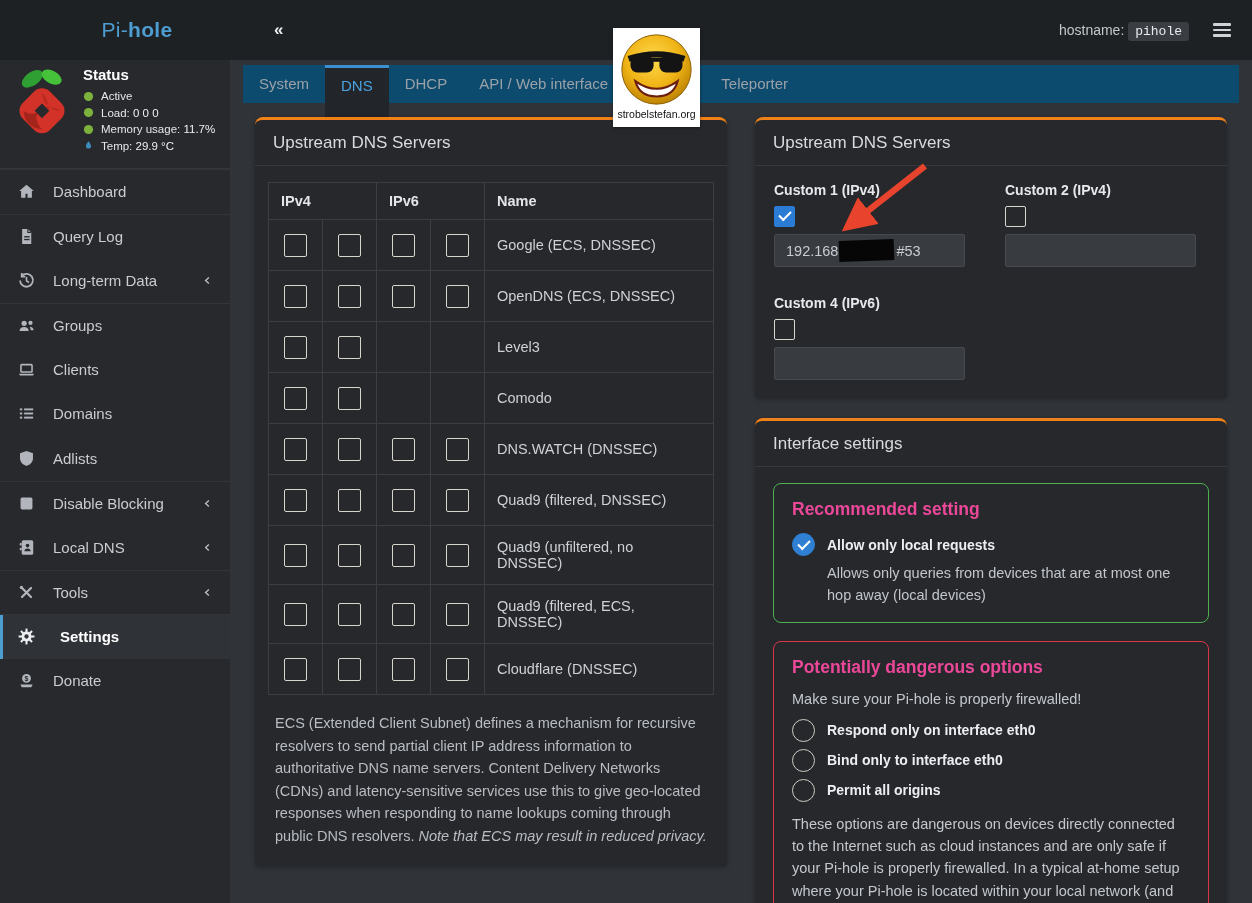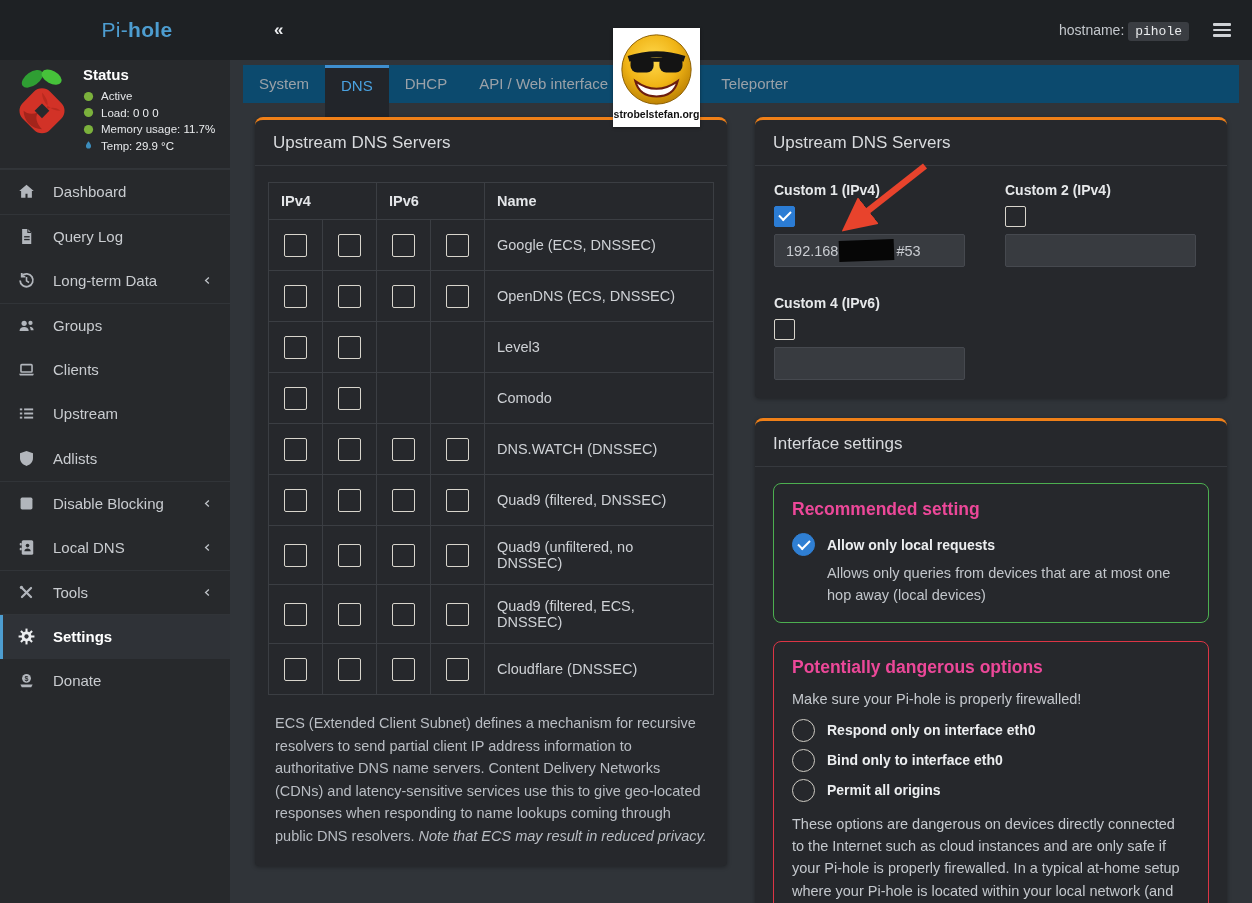--- a/index.html
+++ b/index.html
@@ -35,21 +35,21 @@
   .status-line .sval { color:#eef0f2; }
 
   .menu { }
   .menu-item { display:flex; align-items:center; height:44.5px; padding:0 16px 0 17px;
     color:#c9ccd0; font-size:15px; cursor:pointer;text-align:right; }
   .menu-item.divider { border-top:1px solid #313438; }
   .menu-item .micon { width:21px; margin-right:15px; color:#b2b6bc; flex:none; }
   .menu-item .micon svg { width:19px; height:19px; display:block; fill:currentColor; }
   .menu-item .chevron { margin-left:auto; color:#bfc3c8; }
   .menu-item .chevron svg { width:13px; height:13px; display:block; }
-  .menu-item.active { background:#2f3237; color:#ffffff; font-weight:bold; box-shadow:inset 3px 0 0 #4d9dd0; }
+  .menu-item.active { background:#2f3237; color:#ffffff; font-weight:bold; box-shadow:inset 3px 0 0 #4d9dd0;gap:7px; }
   .menu-item.active .micon { color:#eceef0; }
 
   
   .main { position:absolute; left:230px; top:50px; width:1022px; height:853px; }
   .tabbar { margin:15px 13px 0; background:#0c4a6e; display:flex; height:38px; align-items:flex-start; }
   .tab { padding:0 16px; line-height:38px; font-size:15px; color:#9aa1a8; cursor:pointer; }
   .tab.active { background:#22252a; color:#4aa2e0; border-top:3px solid #3e8fd0; line-height:35px; height:52px; }
 
   .content { display:flex; gap:28px; padding:14px 25px 0; align-items:flex-start; }
   .col { width:472px; flex:none; }
@@ -99,21 +99,21 @@
   .radio-desc { margin:1px 0 0 35px; color:#c2c6cb; font-size:14.5px; line-height:1.5; }
   .box-text { color:#c4c8cd; font-size:14.5px; margin:0 0 12px; }
   .box-note { color:#c4c8cd; font-size:14.5px; line-height:1.55; margin-top:11px; }
   .box-note b { color:#e9ebee; }
 
   
   .sticker { position:absolute; left:613px; top:28px; width:87px; height:99px; background:#ffffff;
     z-index:50; display:flex; flex-direction:column; align-items:center; padding-top:3px;
     box-shadow:0 1px 3px rgba(0,0,0,.4); }
   .sticker svg { width:77px; height:77px; display:block; }
-  .sticker-caption { font-size:10.5px; font-weight:bold; color:#111; margin-top:0px;
+  .sticker-caption { font-size:10.5px; font-weight:normal; color:#111; margin-top:0px;
     font-family:"Liberation Sans",sans-serif; }
   .arrow-svg { position:absolute; left:835px; top:153px; z-index:40; pointer-events:none; }
 </style>
 </head>
 <body>
 
 <div class="topbar">
   <div class="brand">
     <span class="light">Pi-</span><span class="bold">hole</span>
   </div>
@@ -240,21 +240,21 @@
         <span class="micon">
           <svg viewBox="0 0 24 24">
             <rect x="3.6" y="5.6" width="3" height="2.4"></rect>
             <rect x="9" y="5.6" width="11.4" height="2.4"></rect>
             <rect x="3.6" y="10.8" width="3" height="2.4"></rect>
             <rect x="9" y="10.8" width="11.4" height="2.4"></rect>
             <rect x="3.6" y="16" width="3" height="2.4"></rect>
             <rect x="9" y="16" width="11.4" height="2.4"></rect>
           </svg>
         </span>
-        <span class="menu-label">Upstream</span>
+        <span class="menu-label">Domains</span>
       </div>
       <div class="menu-item">
         <span class="micon">
           <svg viewBox="0 0 24 24">
             <path d="M12 2.6l8.2 2.7v6.2c0 5-3.4 8.4-8.2 9.9-4.8-1.5-8.2-4.9-8.2-9.9V5.3z"></path>
           </svg>
         </span>
         <span class="menu-label">Adlists</span>
       </div>
       <div class="menu-item divider">

